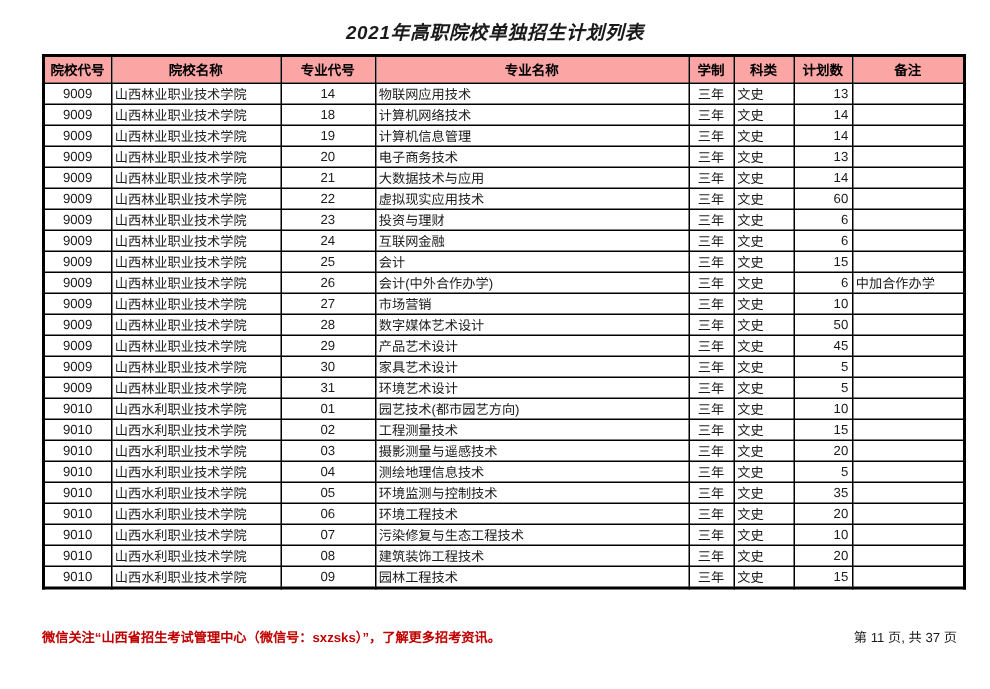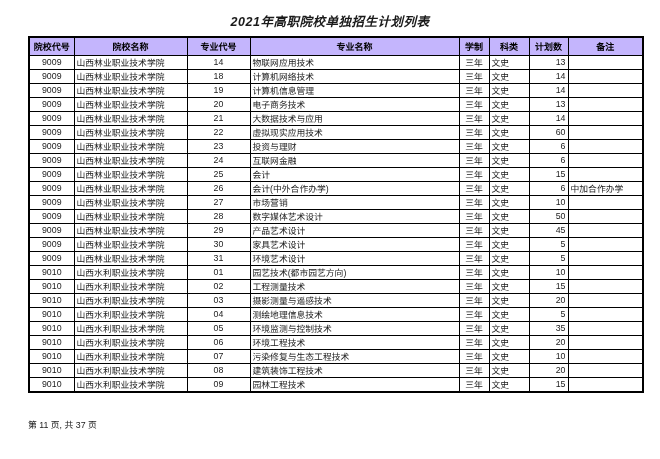--- a/index.html
+++ b/index.html
@@ -19,21 +19,21 @@
     width:614px;border-collapse:collapse;table-layout:fixed;
     border:2px solid #000;
   }
   .plan-table th,.plan-table td{
     border:1px solid #000;
     font-size:8.8px;
     padding:0 2px;
     overflow:hidden;white-space:nowrap;
     box-sizing:border-box;
   }
-  .plan-table th{height:18px;font-weight:bold;text-align:center;font-size:9px;background:#c4b5fd;}
+  .plan-table th{height:18px;font-weight:bold;text-align:center;font-size:9px;background:#fca5a5;}
   .plan-table td{height:13.8px;color:#1a1a1a;}
   .col0{width:45px;text-align:center;}
   .col1{width:113px;text-align:left;}
   .col2{width:63px;text-align:center;margin-left:48px;}
   .col3{width:209px;text-align:left;}
   .col4{width:30px;text-align:center;}
   .col5{width:40px;text-align:left;}
   .col6{width:39px;text-align:right;}
   .col7{width:75px;text-align:left;}
   .plan-table th.col0,.plan-table th.col1,.plan-table th.col2,.plan-table th.col3,
@@ -302,14 +302,15 @@
         <td class="col3">园林工程技术</td>
         <td class="col4">三年</td>
         <td class="col5">文史</td>
         <td class="col6">15</td>
         <td class="col7"></td>
       </tr>
     </tbody>
 </table>
 
 <div class="footer">
+  <span class="notice" id="notice-text" style="color: rgb(192, 0, 0);">微信关注“山西省招生考试管理中心（微信号：sxzsks）”，了解更多招考资讯。</span>
   <span class="page-info">第 11 页, 共 37 页</span>
 </div>
 
 </body></html>

